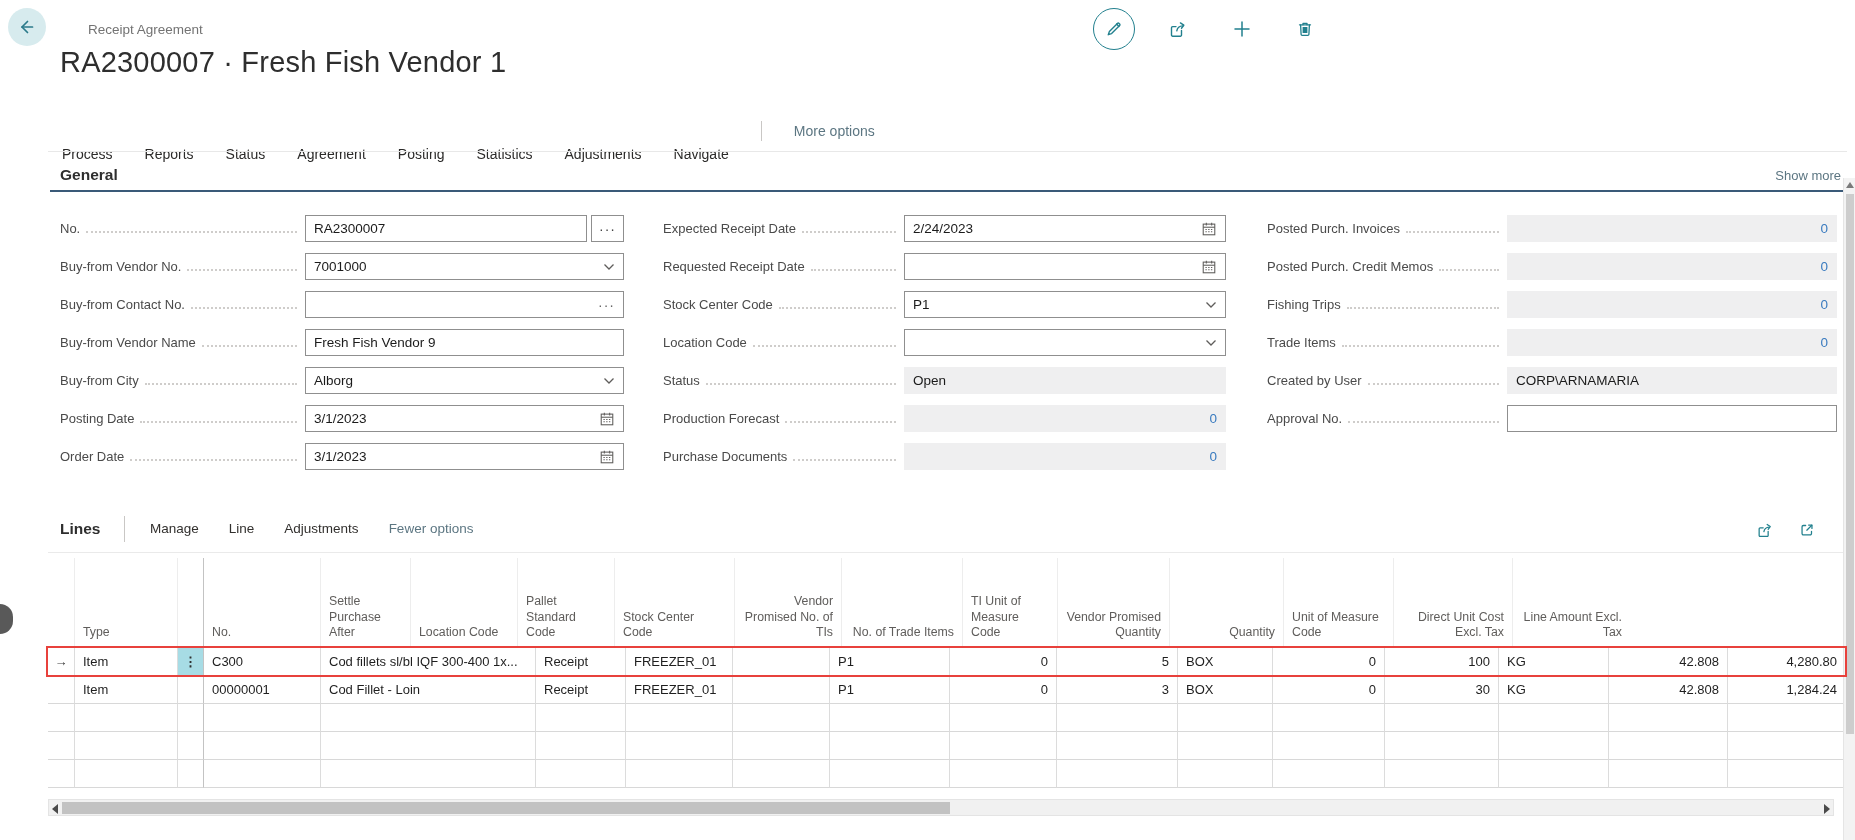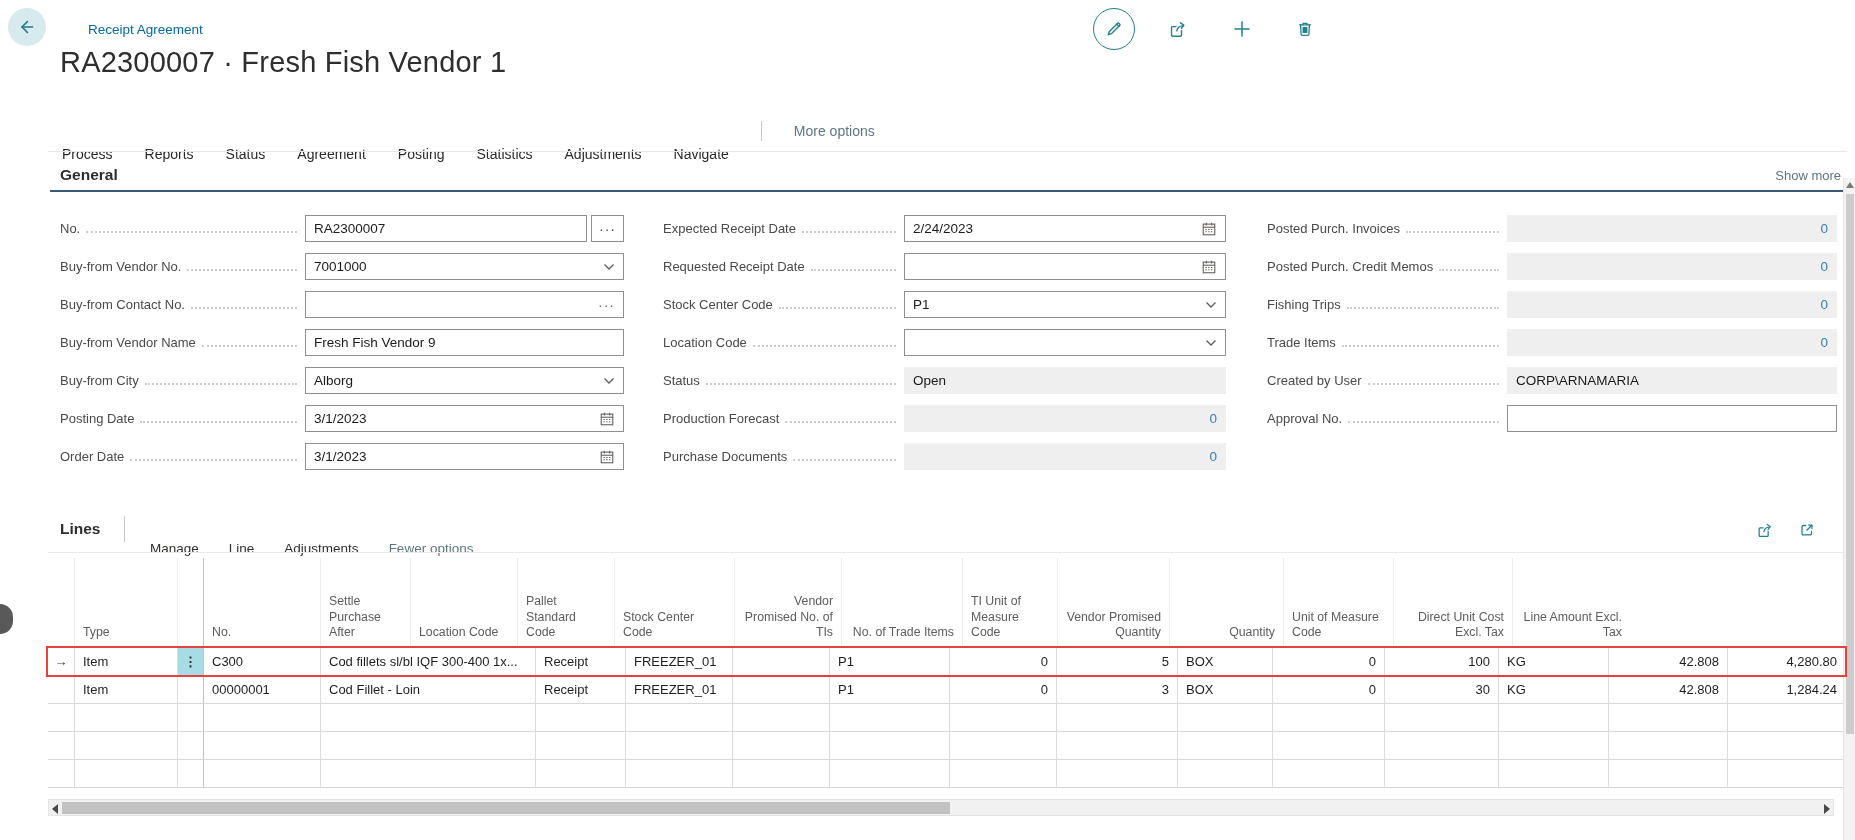--- a/index.html
+++ b/index.html
@@ -1,21 +1,21 @@
 <!DOCTYPE html>
 <html><head>
 <meta charset="utf-8">
 <style>
   html,body{margin:0;padding:0;background:#fff;}
   .page{position:relative;width:1855px;height:840px;background:#fff;overflow:hidden;
         font-family:"Liberation Sans",sans-serif;color:#2b2b2b;}
   
   .back-btn{position:absolute;left:8px;top:8px;width:38px;height:38px;border-radius:50%;
             background:#d7ebee;display:flex;align-items:center;justify-content:center;cursor:pointer;}
-  .caption{position:absolute;left:88px;top:22px;font-size:13.5px;color:#0369a1;}
+  .caption{position:absolute;left:88px;top:22px;font-size:13.5px;color:#737373;}
   .page-title{position:absolute;left:60px;top:46px;font-size:29px;font-weight:300;color:#2e2e2e;letter-spacing:.2px;}
   .top-actions{position:absolute;left:1093px;top:8px;width:232px;display:flex;align-items:center;justify-content:space-between;}
   .act{width:40px;height:40px;display:flex;align-items:center;justify-content:center;cursor:pointer;}
   .act.circle{border:1.6px solid #22808e;border-radius:50%;}
   
   .menubar{position:absolute;left:62px;top:118px;height:26px;display:flex;align-items:center;gap:32px;font-size:14px;color:#2b2a29;}
   .menubar .mi{cursor:pointer;white-space:nowrap;margin-top:45px;}
   .vdiv{width:1px;height:20px;background:#c9c7c5;}
   .more-opt{color:#5c7682;cursor:pointer;font-size:14px;}
   .menu-underline{position:absolute;left:48px;right:8px;top:151px;height:1px;background:#e8e8e8;}
@@ -36,21 +36,21 @@
   .inp.dis{border-color:transparent;background:#efeff0;cursor:default;}
   .inp.dis.num .val{text-align:right;color:#3a7bbf;}
   .assist{flex:0 0 31px;height:25px;border:1px solid #8f8f8f;background:#fff;display:flex;align-items:center;
           justify-content:center;font-size:14px;color:#444;cursor:pointer;letter-spacing:1px;}
   .in-ellipsis{color:#666;font-size:14px;letter-spacing:1px;cursor:pointer;}
   .ctl-icon{display:flex;align-items:center;cursor:pointer;}
   
   .lines-title{position:absolute;left:60px;top:520px;font-size:15.5px;font-weight:700;color:#2e2e2e;}
   .lines-vdiv{position:absolute;left:124px;top:516px;width:1px;height:26px;background:#c9c7c5;}
   .lines-tabs{position:absolute;left:150px;top:521px;display:flex;gap:30px;font-size:13.5px;color:#32302e;}
-  .lines-tabs .mi{cursor:pointer;margin-top:20px;}
+  .lines-tabs .mi{cursor:pointer;}
   .fewer-opt{color:#5c7682;}
   .lines-icons{position:absolute;right:36px;top:518px;display:flex;gap:18px;}
   .lines-icons .act{width:24px;height:24px;}
   .lines-underline{position:absolute;left:48px;right:8px;top:552px;height:1px;background:#eaeaea;}
   
   .grid{position:absolute;left:48px;top:558px;width:1797px;font-size:13px;}
   .tr{display:flex;height:28px;}
   .tr.head{height:90px;align-items:flex-end;}
   .td,.th{box-sizing:border-box;border-right:1px solid #dcdcdc;overflow:hidden;white-space:nowrap;
           padding:0 8px;line-height:27px;border-bottom:1px solid #d8d8d8;color:#1f1f1f;}

